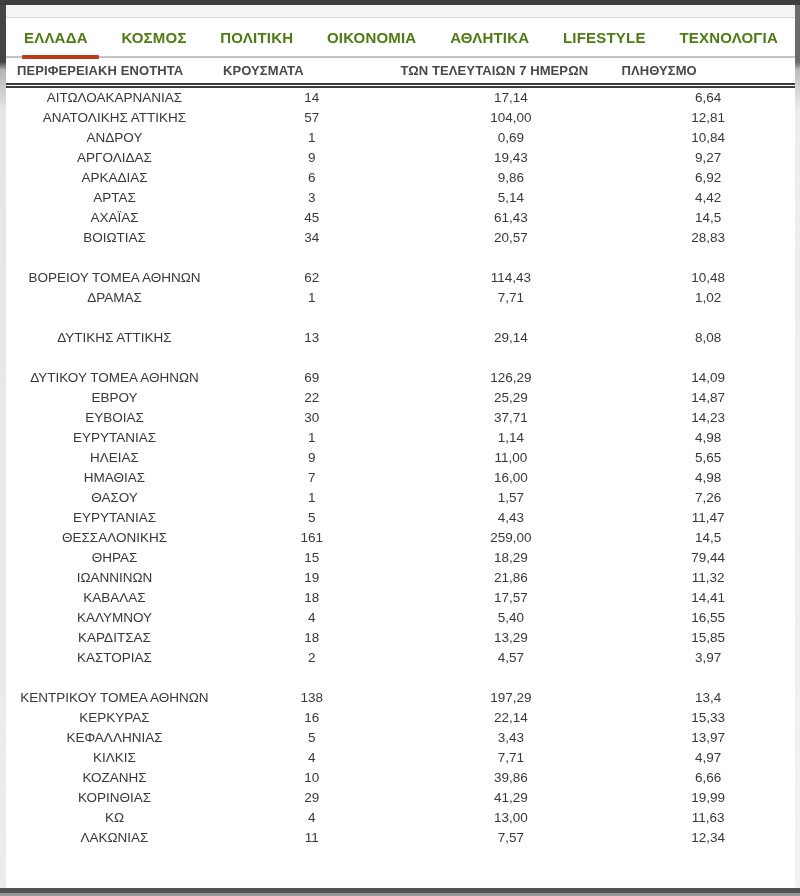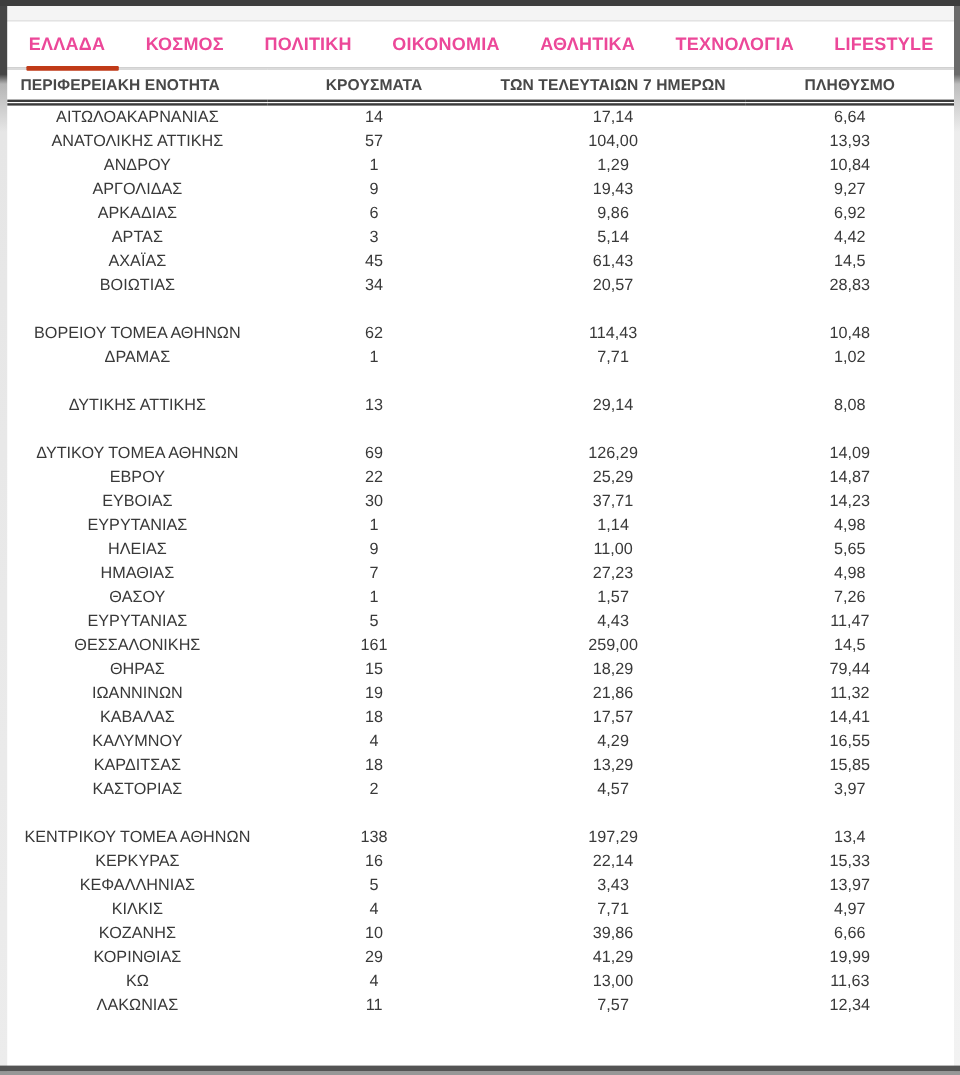--- a/index.html
+++ b/index.html
@@ -14,33 +14,33 @@
   .edge-left  { position:absolute; top:0; bottom:0; left:0; width:6px; z-index:6;
                 background:linear-gradient(to bottom,#454545 0px,#454545 62px,#b5b5b5 70px,#e6e6e6 110px,#ececec 100%); }
   .edge-right { position:absolute; top:0; bottom:0; right:0; width:5px; z-index:6;
                 background:linear-gradient(to bottom,#6a6a6a 0px,#6a6a6a 62px,#bdbdbd 70px,#ededed 110px,#f2f2f2 100%); }
   .nav {
     position:absolute; top:18px; left:6px; right:5px; height:39px; background:#ffffff;
     display:flex; align-items:center; justify-content:space-between;
     padding:0 16px 0 17px; border-bottom:1px solid #c6c6c6; z-index:3;
   }
   .nav-item {
-    font-size:15px; font-weight:bold; color:#ec4899; letter-spacing:0.2px;
+    font-size:15px; font-weight:bold; color:#4d7c0f; letter-spacing:0.2px;
     cursor:pointer; position:relative; padding:9px 1px; white-space:nowrap;
   }
   .nav-item.active::after {
     content:""; position:absolute; left:-1px; right:-10px; bottom:-4px; height:4px;
     background:var(--accent); border-radius:1px;
   }
   .table-wrap { position:absolute; top:57px; left:6px; right:5px; z-index:1; }
   table { width:100%; border-collapse:collapse; table-layout:fixed; }
   thead th {
     font-size:13px; font-weight:bold; color:#484848; height:28px;
     border-top:1px solid #c2c2c2; border-bottom:5px double #3b3b3b;
-    text-align:center; vertical-align:middle; letter-spacing:0.1px;
+    text-align:left; vertical-align:middle; letter-spacing:0.1px;
   }
   thead th:first-child { text-align:left; padding-left:11px; }
   tbody td {
     font-size:13.5px; color:#393939; height:20px; line-height:20px;
     text-align:center; vertical-align:middle; overflow:hidden; white-space:nowrap;
   }
   tr.spacer td { height:20px; }
   .bottom-bar  { position:absolute; left:0; right:0; bottom:3px; height:5px; background:#545454; z-index:8; }
   .bottom-edge { position:absolute; left:0; right:0; bottom:0; height:3px; background:#979797; z-index:8; }
 </style>
@@ -51,22 +51,22 @@
 <div class="sub-strip"></div>
 <div class="edge-left"></div>
 <div class="edge-right"></div>
 
 <nav class="nav">
   <span class="nav-item active">ΕΛΛΑΔΑ</span>
   <span class="nav-item">ΚΟΣΜΟΣ</span>
   <span class="nav-item">ΠΟΛΙΤΙΚΗ</span>
   <span class="nav-item">ΟΙΚΟΝΟΜΙΑ</span>
   <span class="nav-item">ΑΘΛΗΤΙΚΑ</span>
+  <span class="nav-item">LIFESTYLE</span>
   <span class="nav-item">ΤΕΧΝΟΛΟΓΙΑ</span>
-  <span class="nav-item">LIFESTYLE</span>
 </nav>
 
 <div class="table-wrap">
   <table>
     <colgroup>
       <col style="width:27.5%">
         <col style="width:22.5%">
         <col style="width:28%">
         <col style="width:22%">
     </colgroup>
@@ -82,26 +82,26 @@
         <tr>
           <td>ΑΙΤΩΛΟΑΚΑΡΝΑΝΙΑΣ</td>
           <td>14</td>
           <td>17,14</td>
           <td>6,64</td>
         </tr>
         <tr>
           <td>ΑΝΑΤΟΛΙΚΗΣ ΑΤΤΙΚΗΣ</td>
           <td>57</td>
           <td>104,00</td>
-          <td>13,93</td>
+          <td>12,81</td>
         </tr>
         <tr>
           <td>ΑΝΔΡΟΥ</td>
           <td>1</td>
-          <td>1,29</td>
+          <td>0,69</td>
           <td>10,84</td>
         </tr>
         <tr>
           <td>ΑΡΓΟΛΙΔΑΣ</td>
           <td>9</td>
           <td>19,43</td>
           <td>9,27</td>
         </tr>
         <tr>
           <td>ΑΡΚΑΔΙΑΣ</td>
@@ -180,21 +180,21 @@
         </tr>
         <tr>
           <td>ΗΛΕΙΑΣ</td>
           <td>9</td>
           <td>11,00</td>
           <td>5,65</td>
         </tr>
         <tr>
           <td>ΗΜΑΘΙΑΣ</td>
           <td>7</td>
-          <td>27,23</td>
+          <td>16,00</td>
           <td>4,98</td>
         </tr>
         <tr>
           <td>ΘΑΣΟΥ</td>
           <td>1</td>
           <td>1,57</td>
           <td>7,26</td>
         </tr>
         <tr>
           <td>ΕΥΡΥΤΑΝΙΑΣ</td>
@@ -222,21 +222,21 @@
         </tr>
         <tr>
           <td>ΚΑΒΑΛΑΣ</td>
           <td>18</td>
           <td>17,57</td>
           <td>14,41</td>
         </tr>
         <tr>
           <td>ΚΑΛΥΜΝΟΥ</td>
           <td>4</td>
-          <td>4,29</td>
+          <td>5,40</td>
           <td>16,55</td>
         </tr>
         <tr>
           <td>ΚΑΡΔΙΤΣΑΣ</td>
           <td>18</td>
           <td>13,29</td>
           <td>15,85</td>
         </tr>
         <tr>
           <td>ΚΑΣΤΟΡΙΑΣ</td>

